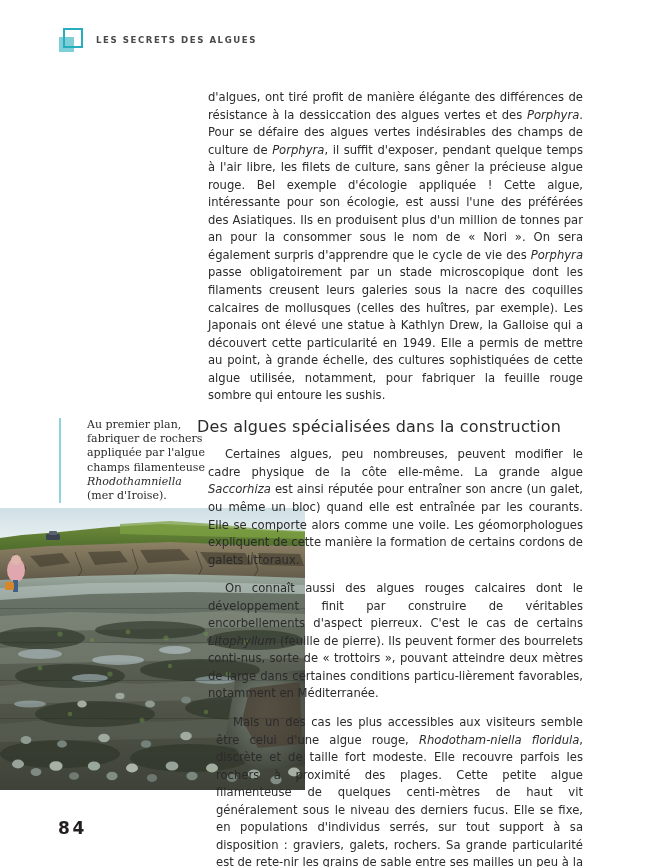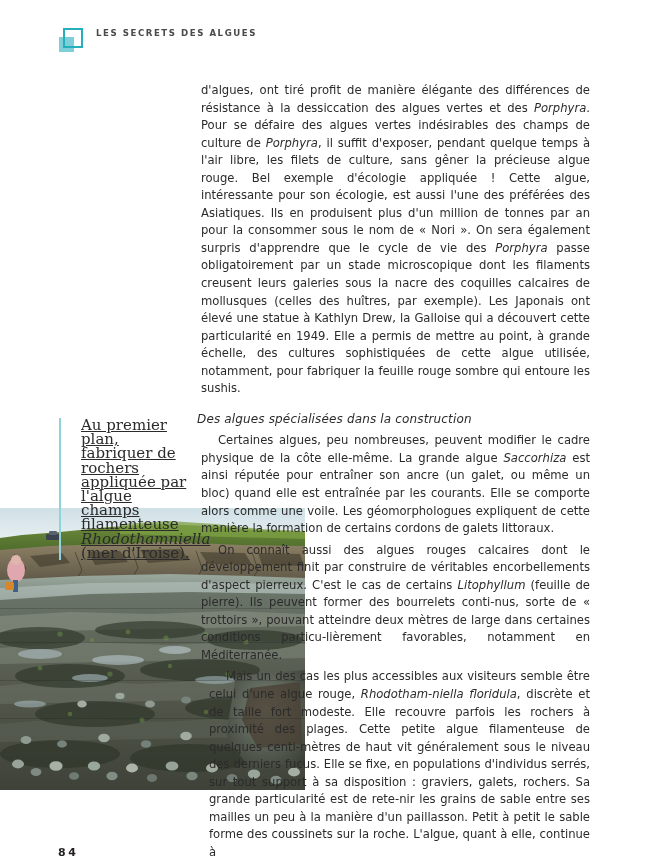--- a/index.html
+++ b/index.html
@@ -21,21 +21,21 @@
     inset: 0;
     background: #ffffff;
   }
 
   
   .runhead {
     position: absolute;
     left: 59px;
     top: 28px;
     display: flex;
-    align-items: flex-start;
+    align-items: center;
     gap: 11px;
     height: 24px;
   }
   .runhead-icon {
     position: relative;
     width: 26px;
     height: 24px;
     flex: 0 0 auto;
   }
   .runhead-icon .sq-fill {
@@ -72,35 +72,34 @@
     left: 197px;
     top: 78px;
     width: 397px;
     font-size: 11.6px;
     line-height: 17.55px;
     text-align: justify;
     color: #2b2b2b;
     font-family: "DejaVu Sans", sans-serif;
   }
   .textcol p {
-    margin: 4px;
+    margin: 11px;
     text-align: justify;
     text-justify: inter-word;
   }
   .textcol p.indent {
     text-indent: 17px;
   }
   .textcol p.noindent {
     text-indent: 0;
   }
   .textcol em { font-style: italic; }
 
   .subhead {
-    font-style: italic;
-    font-size: 12px;
+    font-size: 16px;
     line-height: 17.5px;
     margin: 13px 0 3px 0 !important;
     color: #2b2b2b;
     text-align: left !important;
     letter-spacing: 0.15px;
   }
 
   
   .photo-float {
     float: left;
@@ -121,38 +120,37 @@
     background: #4e5b4e;
   }
   .photo svg { display: block; }
 
   
   .caption {
     position: absolute;
     left: 59px;
     top: 418px;
     width: 122px;
-    padding-left: 20px;
+    padding-left: 26px;
     border-left: 2.4px solid #8fd3dd;
     font-family: "DejaVu Serif", serif;
-    font-size: 15px;
+    font-size: 11px;
     line-height: 14.2px;
     color: #2b2b2b;
-    text-decoration: underline;
   }
   .caption em { font-style: italic; }
   .caption p { margin: 0; }
 
   
   .folio {
     position: absolute;
     left: 58px;
-    top: 846px;
+    top: 818px;
     font-family: "DejaVu Sans", sans-serif;
-    font-size: 11px;
+    font-size: 17px;
     font-weight: bold;
     letter-spacing: 2.6px;
     color: #231f20;
   }
 </style>
 </head>
 <body>
 
 <div class="page">
 

